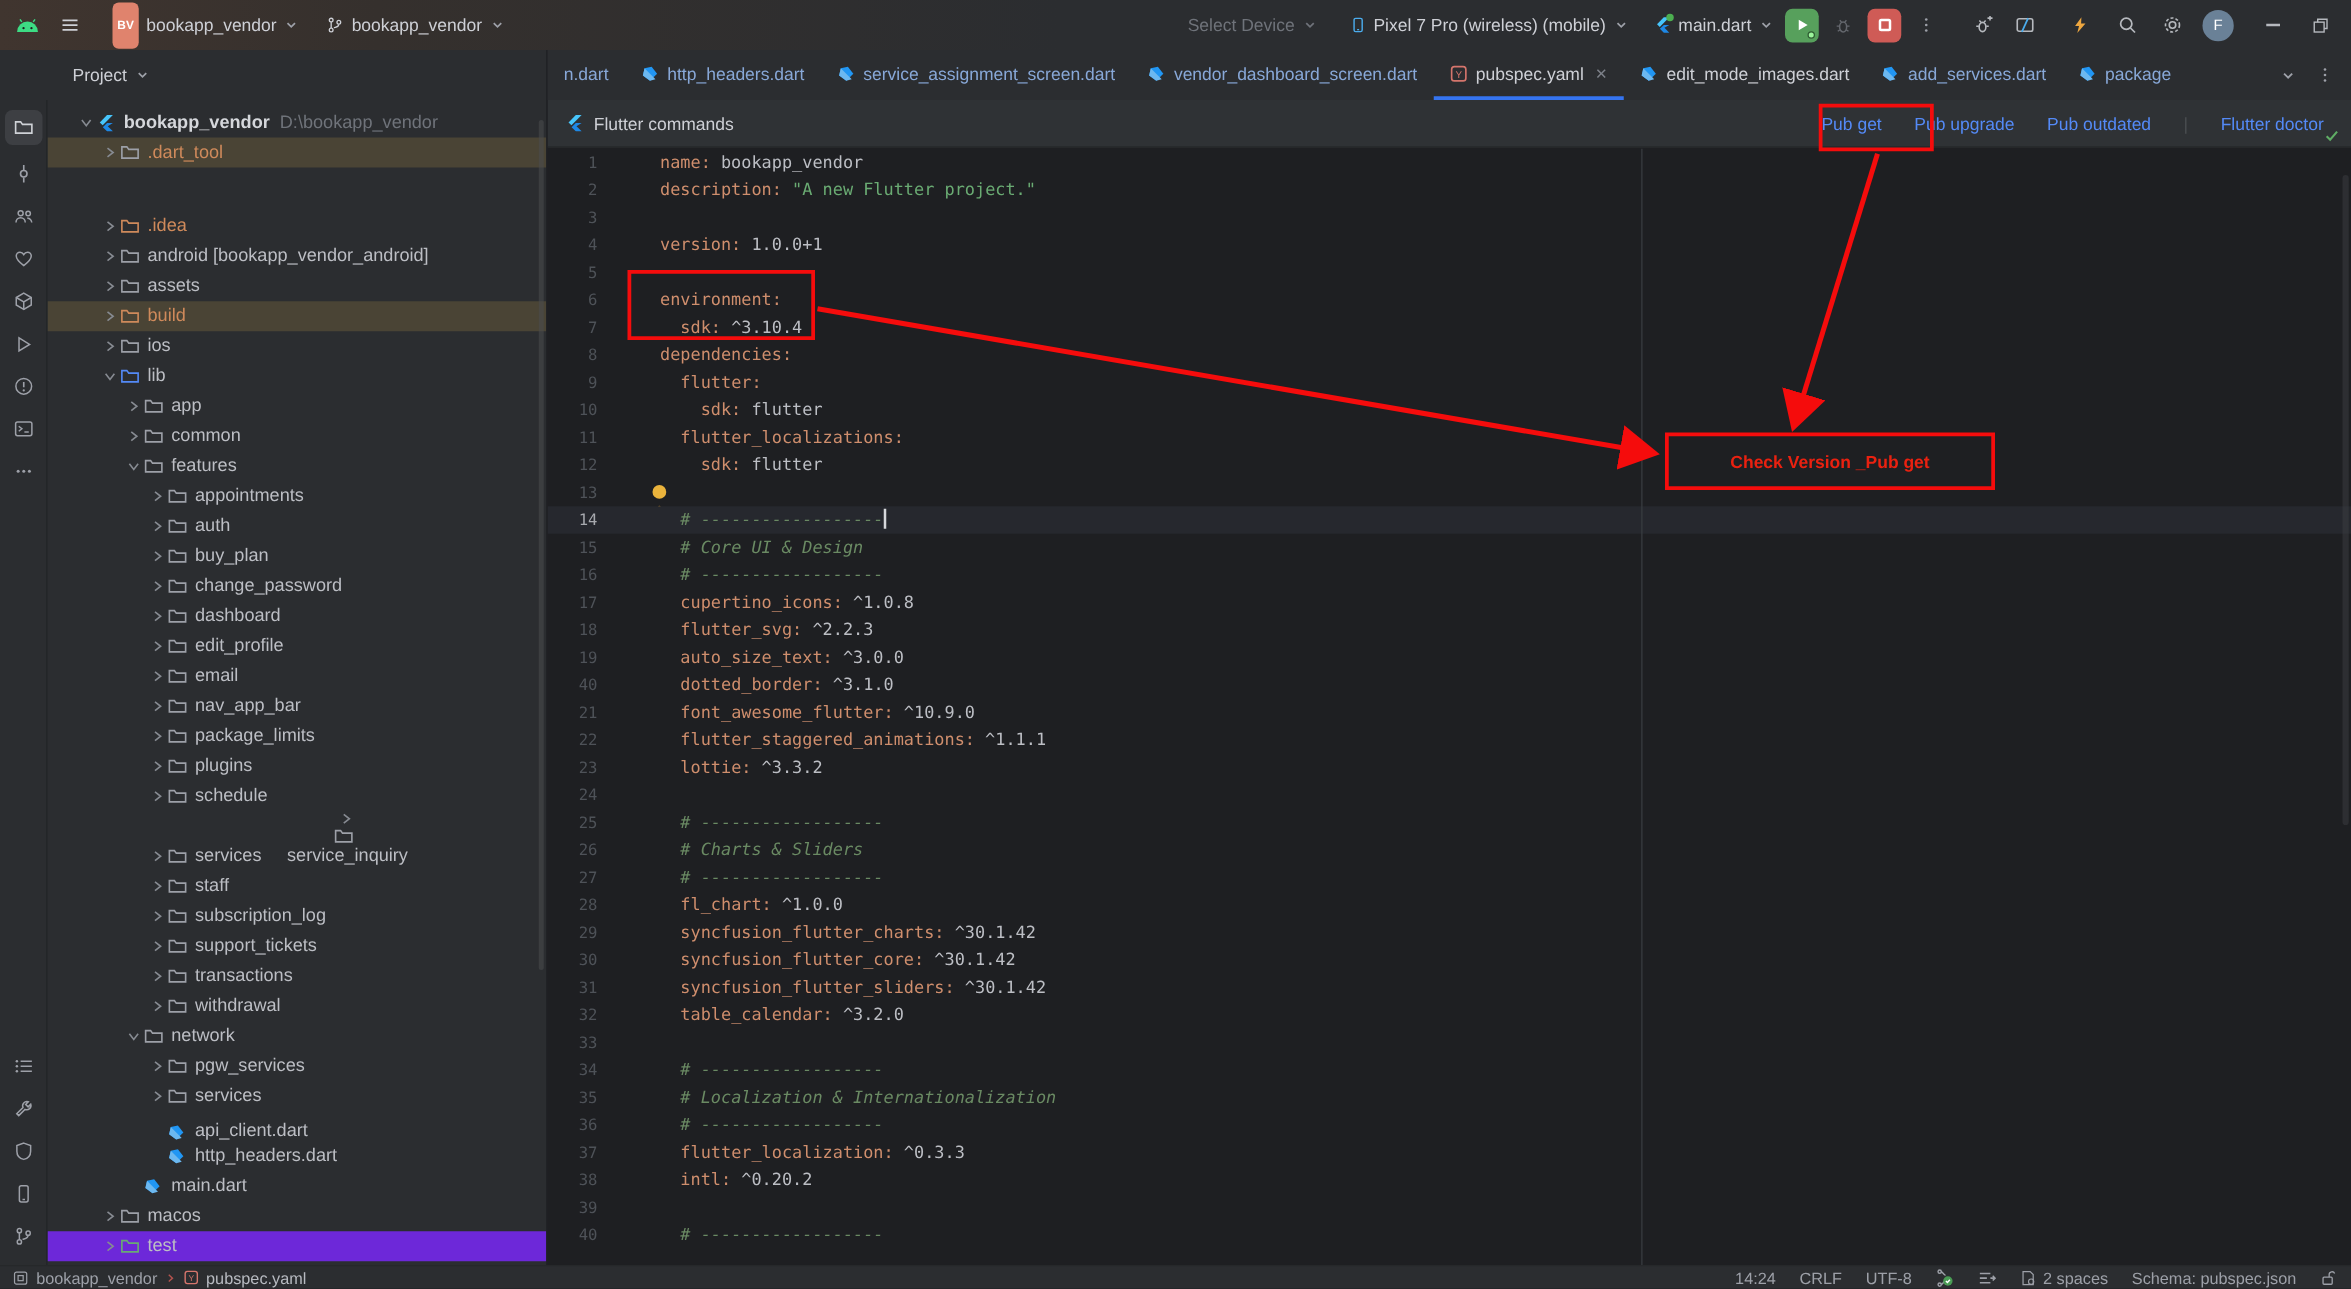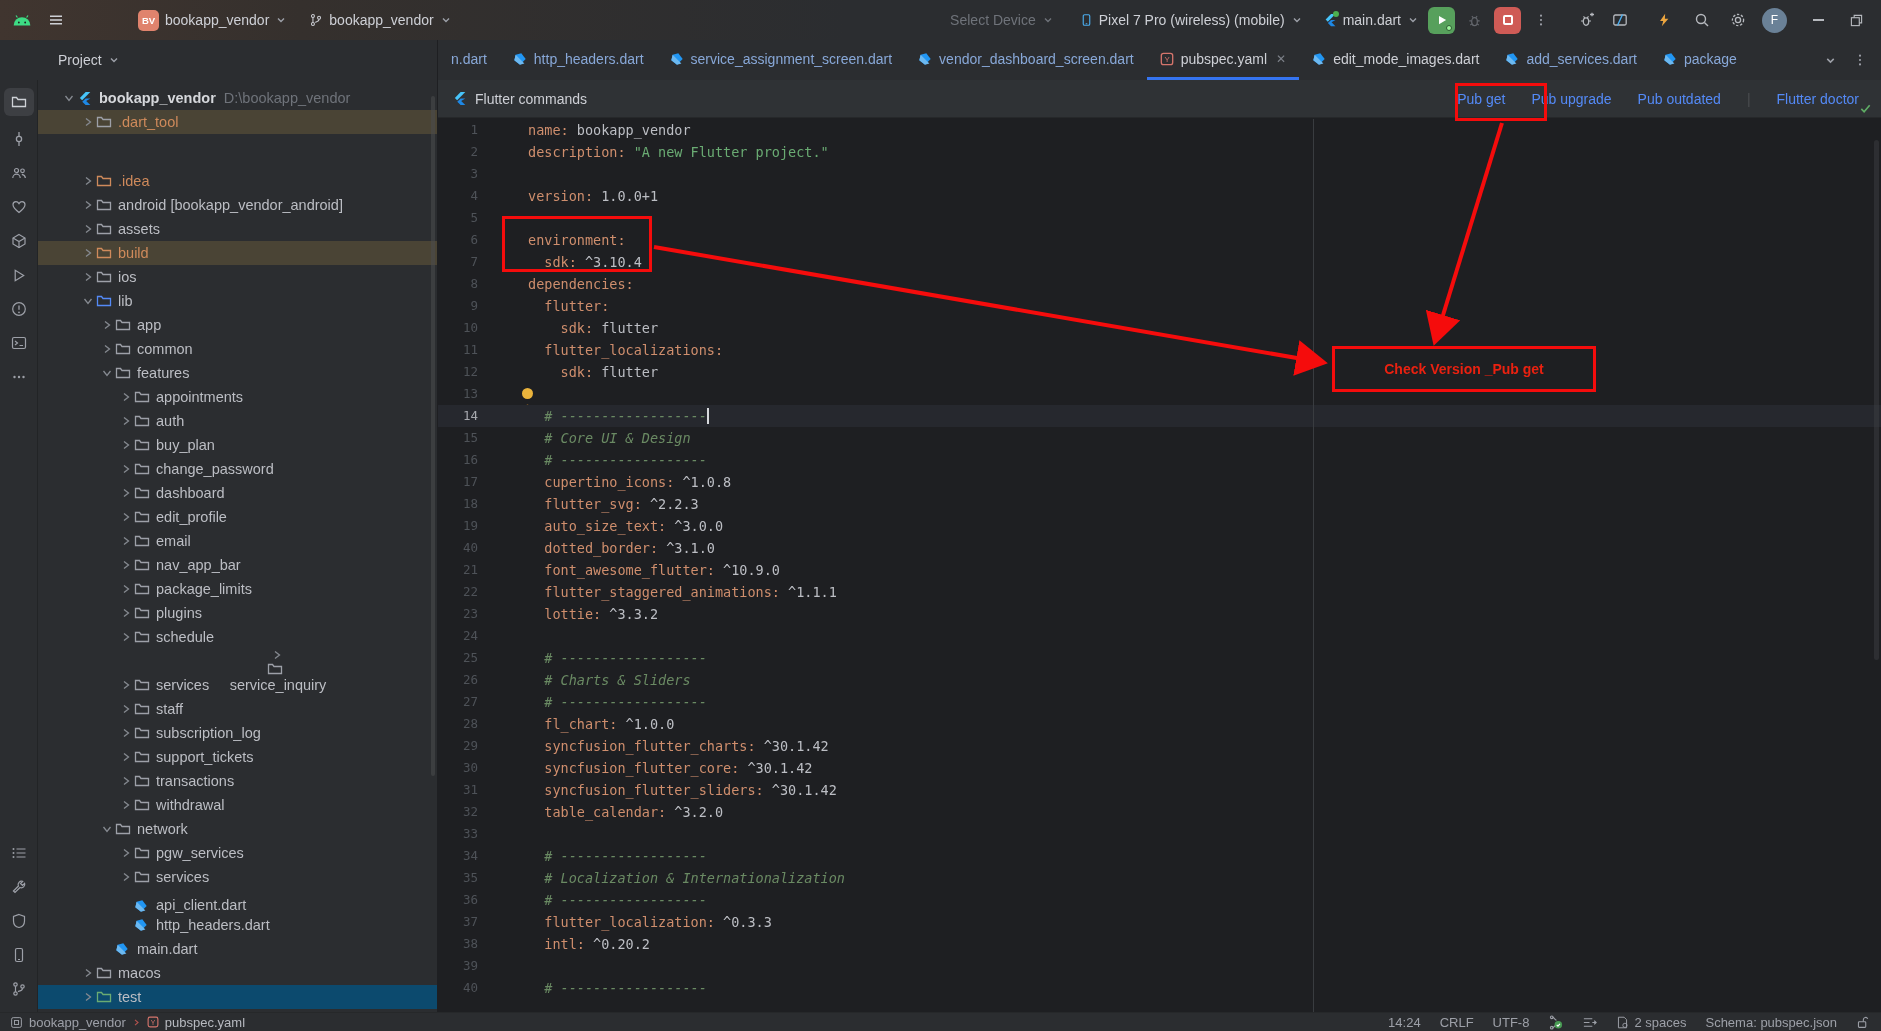--- a/index.html
+++ b/index.html
@@ -5,22 +5,22 @@
   * { margin:0; padding:0; box-sizing:border-box; }
   html,body { width:1881px; height:1031px; overflow:hidden; background:#1e1f22;
     font-family:"Liberation Sans", sans-serif; color:#bcbec4; }
   svg { display:block; }
 
   
   .titlebar { height:40px; display:flex; align-items:center;
     background:linear-gradient(90deg,#40352f 0%,#35302d 16%,#2b2d30 45%,#2b2d30 100%);
     padding:0 10px 0 12px; font-size:14px; color:#ced0d6; }
   .tb-btn { display:flex; align-items:center; gap:6px; padding:4px 6px; border-radius:6px; cursor:default; }
-  .badge-bv { width:21px; height:21px; border-radius:5px; background:#e0836d; color:#fff;
-    font-size:9.5px; font-weight:bold; display:flex; align-items:center; justify-content:center;margin-left:48px; }
+  .badge-bv { width:21px; height:37px; border-radius:5px; background:#e0836d; color:#fff;
+    font-size:9.5px; font-weight:bold; display:flex; align-items:center; justify-content:center; }
   .dim { color:#6f737a; }
   .spacer { flex:1; }
   .sq-btn { width:27px; height:27px; border-radius:6px; display:flex; align-items:center; justify-content:center; margin:0 3px; position:relative; }
   .run-btn { background:#57a05c; }
   .stop-btn { background:#cf5b56; }
   .stop-inner { width:10px; height:10px; border:2px solid #fff; border-radius:2px; }
   .run-dot { position:absolute; right:3px; bottom:3px; width:6px; height:6px; border-radius:50%; background:#9cf59c; border:1px solid #2f5c33; }
   .flut-dot { position:absolute; right:-2px; top:-2px; width:6px; height:6px; border-radius:50%; background:#4caf50; }
   .avatar { width:25px; height:25px; border-radius:50%; background:#6a8197; color:#fff; font-size:12px;
     display:flex; align-items:center; justify-content:center; margin:0 8px; }
@@ -46,21 +46,21 @@
 
   
   .content { display:flex; height:932px; }
   .project-panel { width:400px; min-width:400px; background:#2b2d30; border-right:1px solid #1e1f22; position:relative; overflow:hidden; }
   .tree { padding-top:6px; }
   .trow { height:24px; display:flex; align-items:center; font-size:14.5px; white-space:nowrap; }
   .trow .chev { width:17px; display:flex; justify-content:center; }
   .trow .ticon { width:20px; display:flex; justify-content:flex-start; }
   .trow .lbl { margin-left:2px; }
   .trow.bg-brown { background:#4a4435; }
-  .trow.bg-green { background:#0c4a6e;text-align:center; }
+  .trow.bg-green { background:#6d28d9;text-align:center; }
   .lbl.excluded { color:#cf8a5b; }
   .lbl.root { font-weight:bold; color:#d5d7db; }
   .extra { color:#6f737a; margin-left:8px; }
   .pscroll { position:absolute; right:2px; top:16px; width:4px; height:680px; background:#4a4c4f; opacity:.55; border-radius:2px; }
 
   
   .editor { flex:1; background:#1e1f22; position:relative; overflow:hidden; }
   .banner { height:38px; background:#2f3235; border-bottom:1px solid #26282a; display:flex; align-items:center;
     padding:0 22px 0 14px; font-size:14px; color:#ced0d6; }
   .banner .bl { display:flex; align-items:center; gap:8px; }

